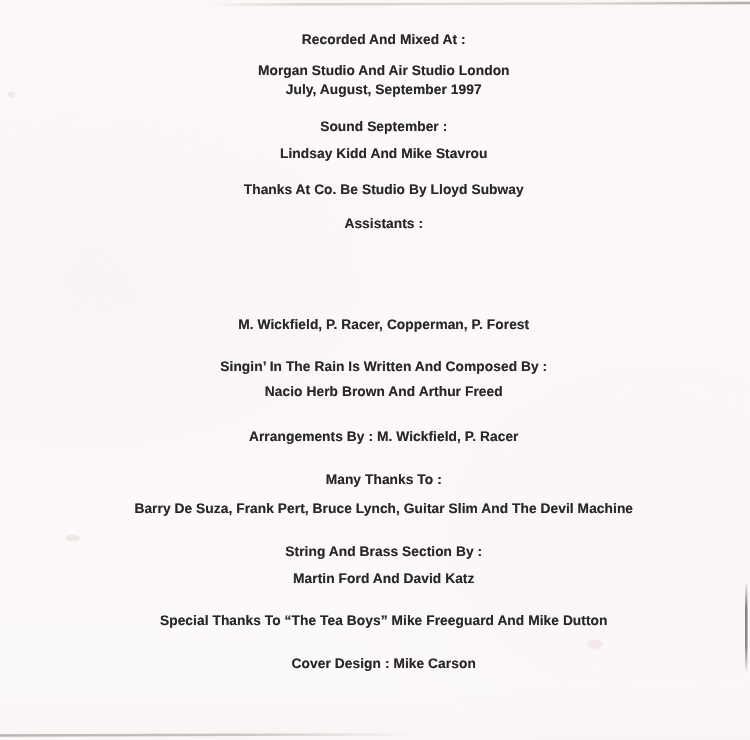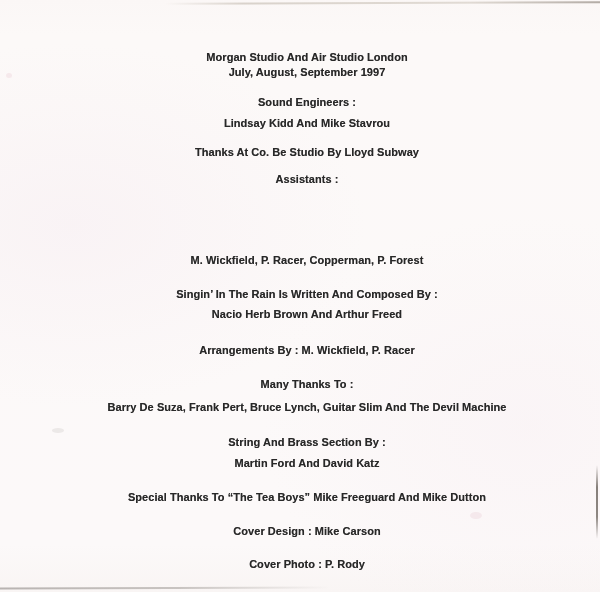--- a/index.html
+++ b/index.html
@@ -69,24 +69,25 @@
   .speck { position: absolute; border-radius: 50%; }
   .speck-1 { left: 52px; top: 428px; width: 12px; height: 5px; background: rgba(200,195,192,0.30); }
   .speck-2 { left: 470px; top: 512px; width: 12px; height: 7px; background: rgba(238,214,222,0.45); }
   .speck-3 { left: 6px;  top: 73px;  width: 6px;  height: 5px; background: rgba(240,220,226,0.55); }
 </style>
 </head>
 <body>
 
 <main class="page">
 
+  <p class="ln" style="top:24px">Recorded And Mixed At :</p>
   <p class="ln" style="top:49px">Morgan Studio And Air Studio London</p>
   <p class="ln" style="top:64px">July, August, September 1997</p>
 
-  <p class="ln" style="top:94px">Sound Engineers :</p>
+  <p class="ln" style="top:94px">Sound September :</p>
   <p class="ln" style="top:115px">Lindsay Kidd And Mike Stavrou</p>
 
   <p class="ln" style="top:144px">Thanks At Co. Be Studio By Lloyd Subway</p>
 
   <p class="ln" style="top:171px">Assistants :</p>
 
   <p class="ln" style="top:252px">M. Wickfield, P. Racer, Copperman, P. Forest</p>
 
   <p class="ln" style="top:286px">Singin’ In The Rain Is Written And Composed By :</p>
   <p class="ln" style="top:306px">Nacio Herb Brown And Arthur Freed</p>
@@ -96,21 +97,20 @@
   <p class="ln" style="top:376px">Many Thanks To :</p>
   <p class="ln" style="top:399px">Barry De Suza, Frank Pert, Bruce Lynch, Guitar Slim And The Devil Machine</p>
 
   <p class="ln" style="top:434px">String And Brass Section By :</p>
   <p class="ln" style="top:455px">Martin Ford And David Katz</p>
 
   <p class="ln" style="top:489px">Special Thanks To “The Tea Boys” Mike Freeguard And Mike Dutton</p>
 
   <p class="ln" style="top:523px">Cover Design : Mike Carson</p>
 
-  <p class="ln" style="top:556px">Cover Photo : P. Rody</p>
 
   <div class="edge-top"></div>
   <div class="edge-bottom"></div>
   <div class="edge-right"></div>
   <div class="speck speck-1"></div>
   <div class="speck speck-2"></div>
   <div class="speck speck-3"></div>
 
 </main>
 

